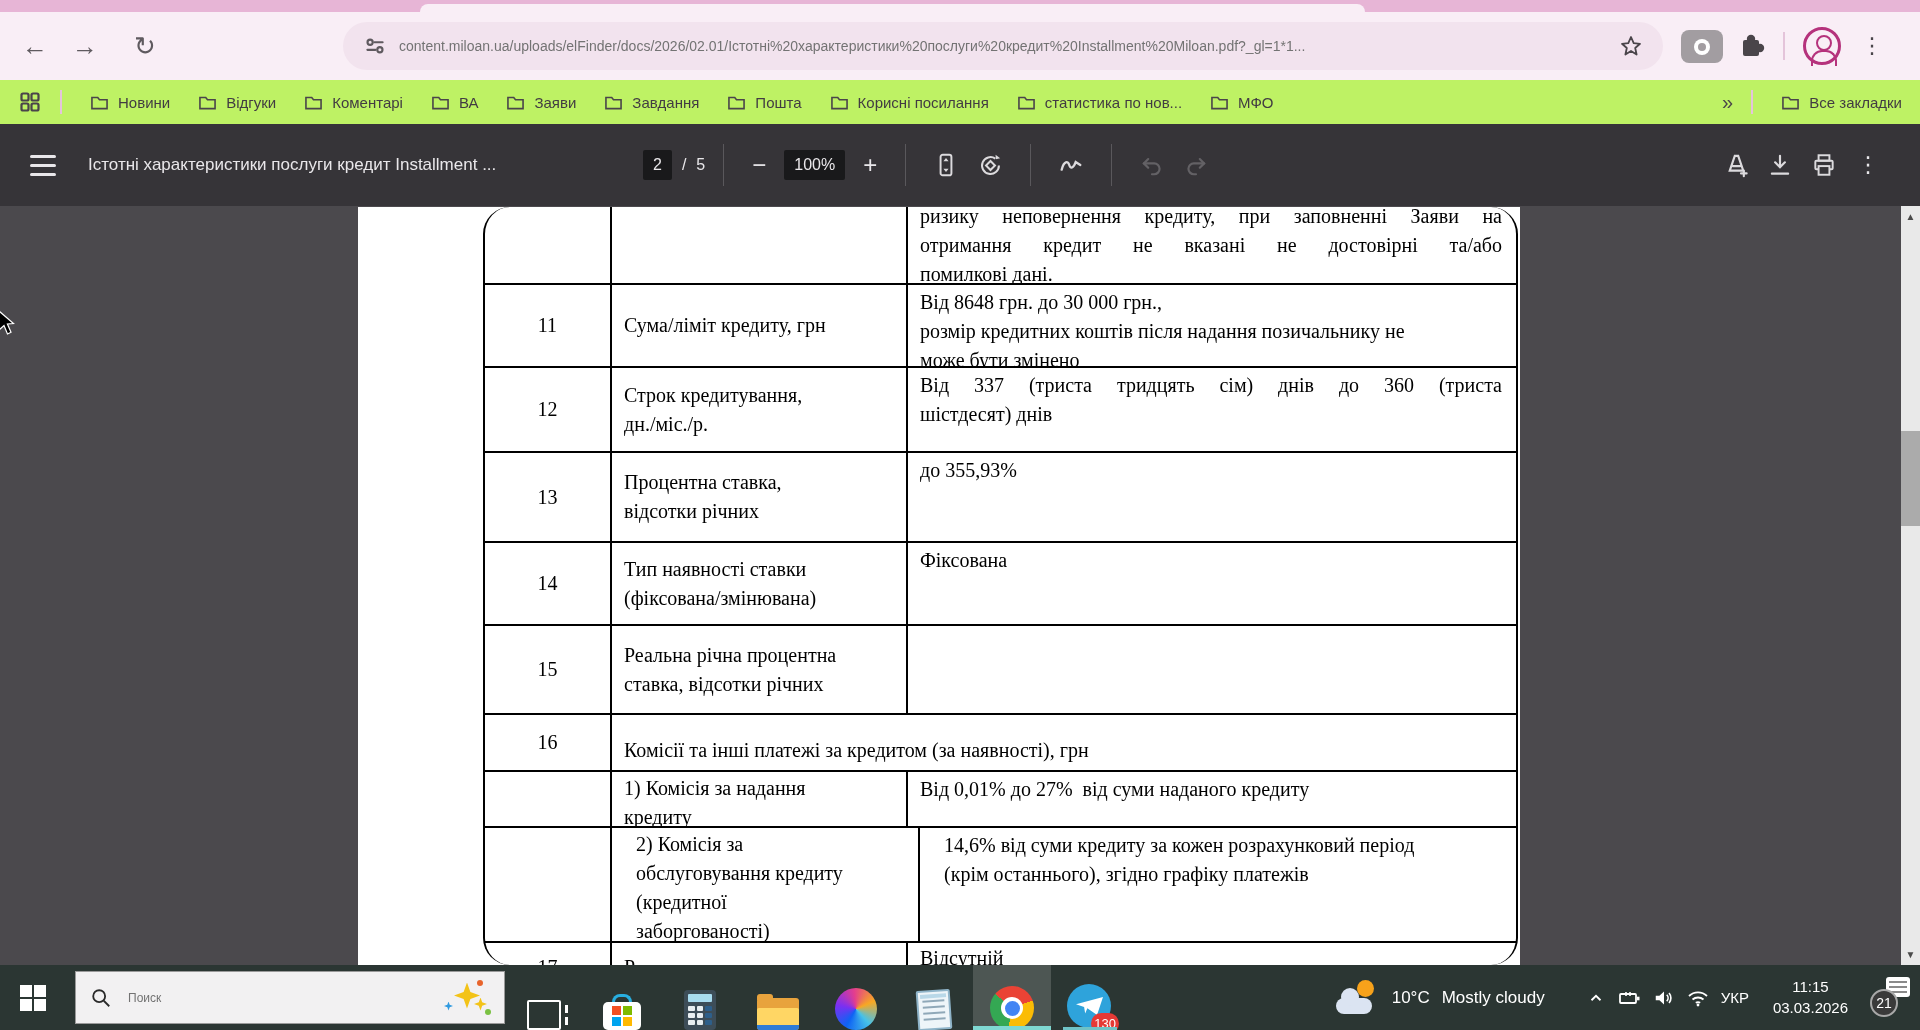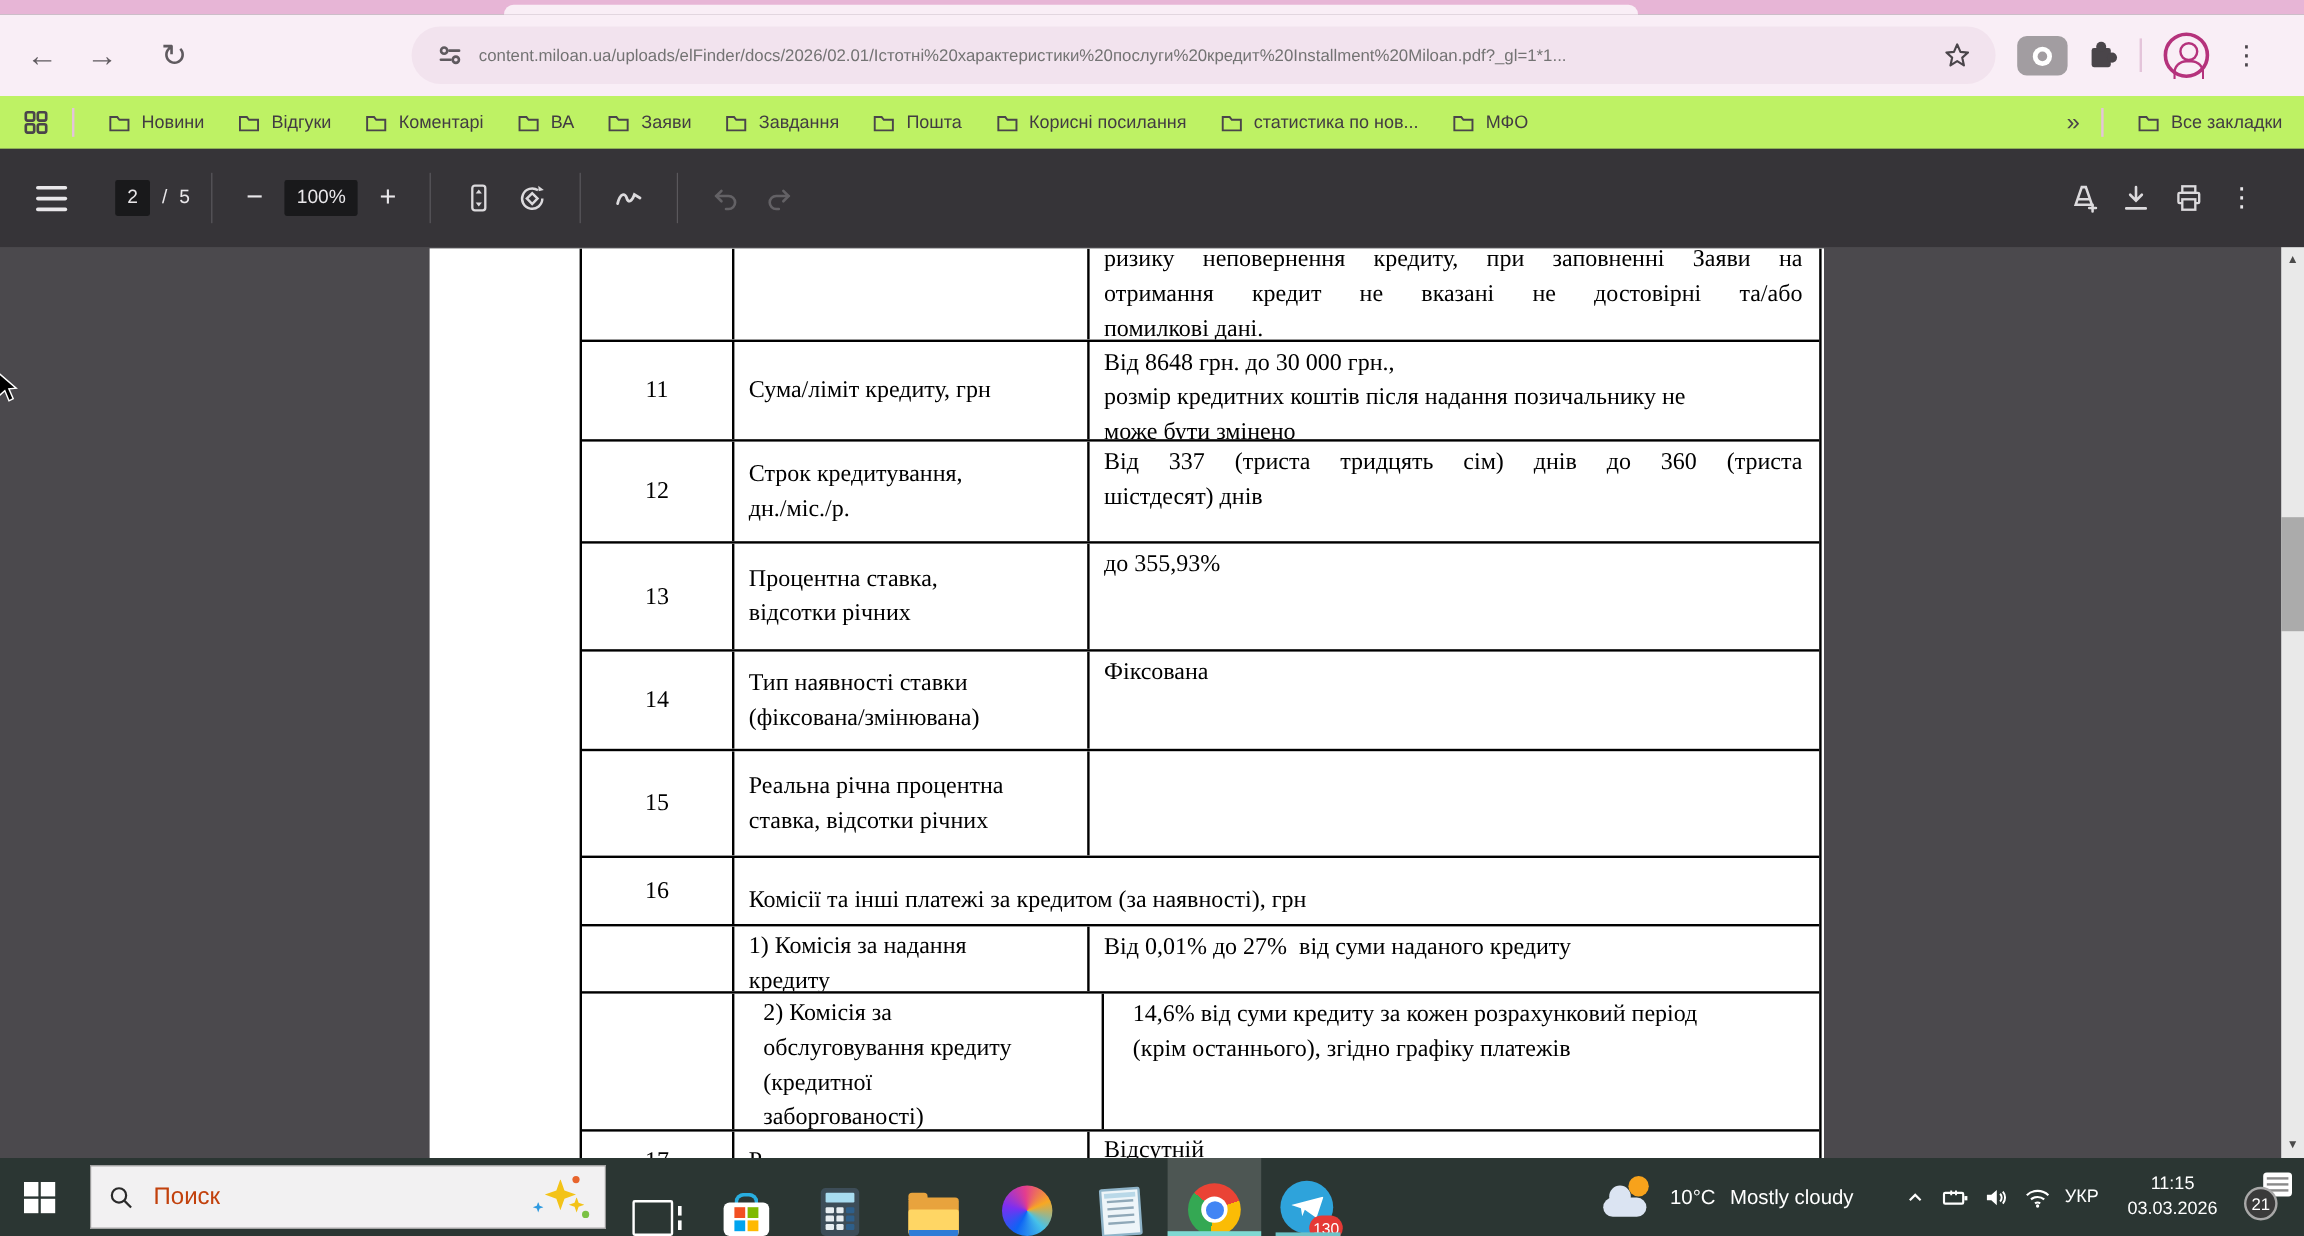--- a/index.html
+++ b/index.html
@@ -44,21 +44,21 @@
   .dark-box { background:#19191b; padding:6px 10px; border-radius:2px; min-width:16px; text-align:center; }
   .pt-sep { width:1px; height:42px; background:#5a585c; margin:0 18px; }
   .zoom-btn { font-size:24px; width:34px; text-align:center; }
   .pt-ic { width:44px; height:44px; display:flex; align-items:center; justify-content:center; }
   .pt-spacer { flex:1; }
   .disabled svg { opacity:.45; }
 
   
   .pdfarea { position:absolute; top:206px; left:0; right:0; height:759px; background:#4b494d; }
   .page { position:absolute; left:358px; top:1px; width:1162px; height:758px; background:#fff; overflow:hidden; }
-  .dtable { position:absolute; left:125px; top:0; width:1035px; border-left:2px solid #000; border-right:2px solid #000; font-family:"Liberation Serif",serif; font-size:20px; color:#000; line-height:29px; }
+  .dtable { position:absolute; left:125px; top:0; width:1035px; border-left:2px solid #000; border-right:2px solid #000; font-family:"Liberation Serif",serif; font-size:20px; color:#000; line-height:29px;border-radius:27px; }
   .trow { display:flex; border-bottom:2px solid #000; overflow:hidden; }
   .c1 { width:127px; flex:none; border-right:2px solid #000; display:flex; align-items:center; justify-content:center; }
   .c2 { width:296px; flex:none; border-right:2px solid #000; padding:0 8px 0 12px; }
   .c3 { flex:1; padding:3px 14px 0 12px; }
   .vc { display:flex; flex-direction:column; justify-content:center; }
   .tp { padding-top:2px; }
   .ln { white-space:pre-wrap; }
   .just { text-align:justify; text-align-last:justify; white-space:normal; }
   .cspan { flex:1; display:flex; align-items:flex-end; padding:0 0 5px 12px; }
 
@@ -67,21 +67,21 @@
   .sb-arrow { position:absolute; left:0; width:19px; text-align:center; font-size:10px; color:#4a4a4a; }
   .sb-thumb { position:absolute; left:0; width:19px; top:225px; height:95px; background:#ababab; }
   .cursor { position:absolute; left:-3px; top:104px; }
 
   
   .taskbar { position:absolute; bottom:0; left:0; right:0; height:65px; background:#2b3633; display:flex; align-items:center; color:#fff; }
   .tb-start { width:66px; height:65px; display:flex; align-items:center; justify-content:center; }
   .winlogo { display:grid; grid-template-columns:12px 12px; grid-template-rows:12px 12px; gap:2px; }
   .winlogo span { background:#fff; }
   .tb-search { margin-left:9px; width:430px; height:53px; background:#f2f1f2; border:1px solid #9a9a9a; display:flex; align-items:center; padding:0 14px; }
-  .search-text { margin-left:16px; font-size:20px; color:#c2410c; flex:1; }
+  .search-text { margin-left:16px; font-size:12px; color:#737373; flex:1; }
   .sparkle { position:relative; width:46px; height:40px; }
   .sp-main { position:absolute; left:10px; top:5px; width:26px; height:26px; background:#f3c318; clip-path:polygon(50% 0,63% 37%,100% 50%,63% 63%,50% 100%,37% 63%,0 50%,37% 37%); }
   .sp-small { position:absolute; left:30px; top:20px; width:13px; height:13px; background:#f3c318; clip-path:polygon(50% 0,63% 37%,100% 50%,63% 63%,50% 100%,37% 63%,0 50%,37% 37%); }
   .sp-dot-o { position:absolute; left:33px; top:2px; width:6px; height:6px; border-radius:50%; background:#e8642c; }
   .sp-dot-b { position:absolute; left:0px; top:24px; width:9px; height:9px; background:#2f9ae0; clip-path:polygon(50% 0,63% 37%,100% 50%,63% 63%,50% 100%,37% 63%,0 50%,37% 37%); }
   .sp-dot-g { position:absolute; left:41px; top:31px; width:6px; height:6px; border-radius:50%; background:#7ac143; }
   .tb-app { width:78px; height:65px; display:flex; align-items:flex-end; justify-content:center; position:relative; }
   .tb-app.active { background:rgba(255,255,255,.16); }
   .app-underline { position:absolute; bottom:0; height:4px; background:#7fd8d2; left:0; right:0; }
   .app-underline.narrow { left:12px; right:12px; height:3px; background:#6fc2c6; }
@@ -252,20 +252,21 @@
     <span>Все закладки</span>
   </span>
 </div>
 
 <div class="pdftoolbar">
   <div class="ham">
       <span></span>
       <span></span>
       <span></span>
     </div>
+  <div class="pdf-title">Істотні характеристики послуги кредит Installment ...</div>
 
   <div class="page-group">
     <span class="dark-box">2</span>
     <span>/</span>
     <span>5</span>
   </div>
 
   <div class="pt-sep"></div>
   <div class="zoom-btn">−</div>
   <span class="dark-box" style="margin:0 8px;">100%</span>

